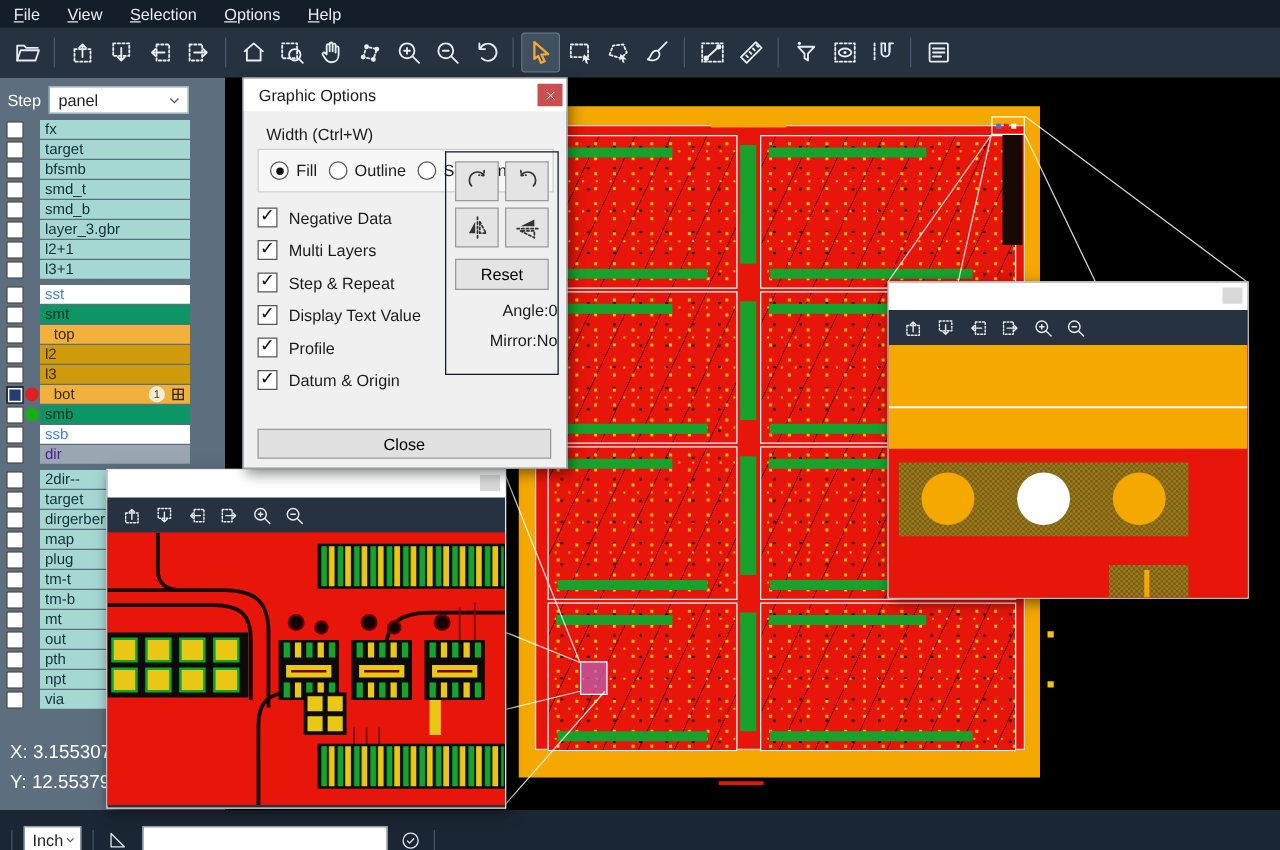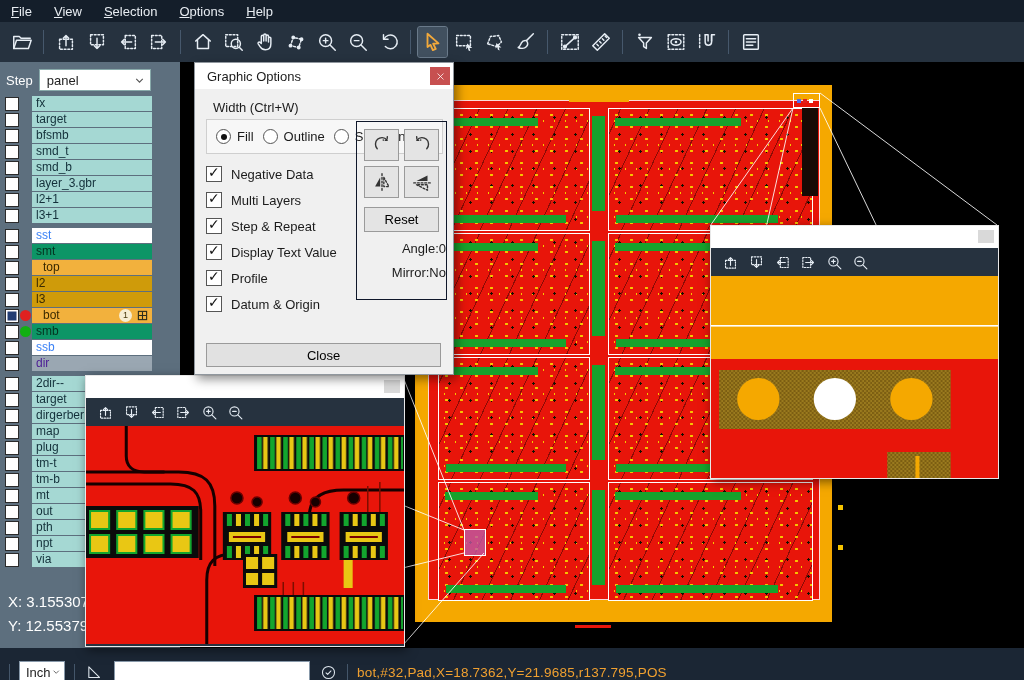--- a/index.html
+++ b/index.html
@@ -890,16 +890,15 @@
           <use href="#i-corner-angle"></use>
         </svg>
       </span>
     <input id="cmdinput" value="" style="">
     <span class="sicon" style="margin-left:8px">
         <svg>
           <use href="#i-refresh-check"></use>
         </svg>
       </span>
     <span class="ssep"></span>
-    <span id="statmsg">bot,#32,Pad,X=18.7362,Y=21.9685,r137.795,POS</span>
   </div>
 
 </div>
 
 </body></html>

